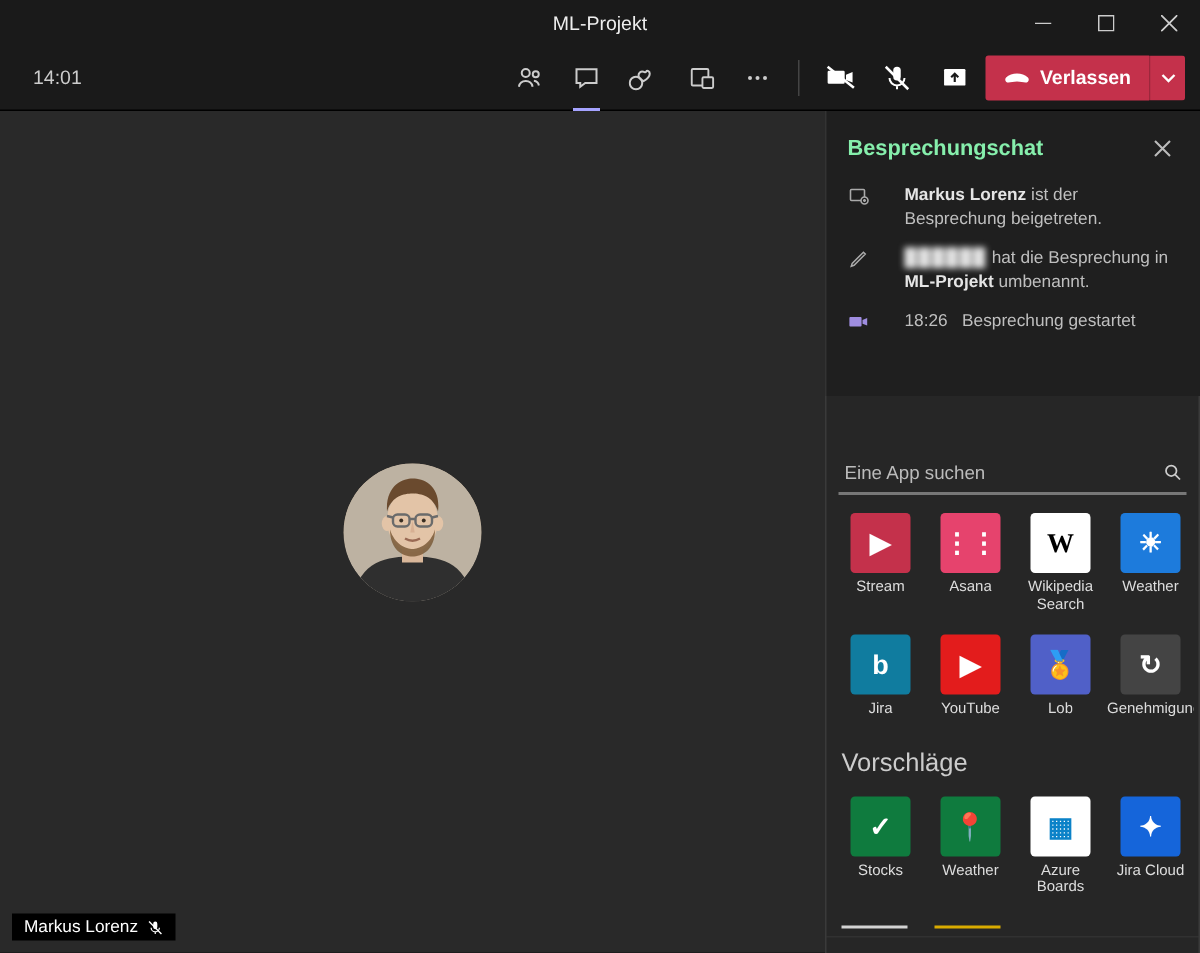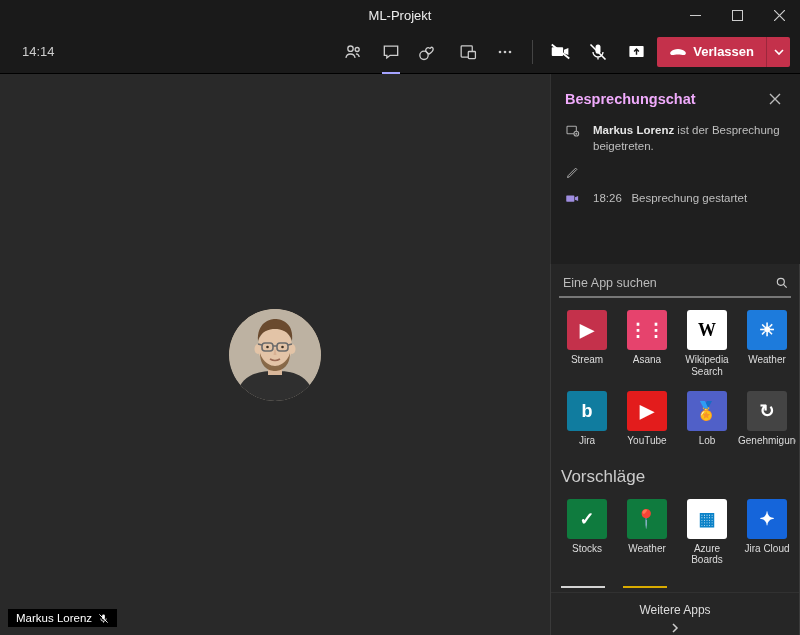--- a/index.html
+++ b/index.html
@@ -16,30 +16,30 @@
   .leave-group{display:flex;}
   .leave-btn{background:#c4314b;color:#fff;height:30px;padding:0 12px;display:flex;align-items:center;gap:6px;font-size:13px;border-radius:2px 0 0 2px;font-weight:600;}
   .leave-caret{background:#c4314b;width:24px;height:30px;display:flex;align-items:center;justify-content:center;border-left:1px solid rgba(0,0,0,.2);border-radius:0 2px 2px 0;}
   .main-area{display:flex;height:calc(100% - 74px);}
   .video-area{flex:1;background:#292929;display:flex;align-items:center;justify-content:center;position:relative;}
   .avatar{width:92px;height:92px;border-radius:50%;background:linear-gradient(180deg,#d2bfa8 0%, #c9b49a 40%, #8a7f70 55%, #3d3d3d 70%, #2b2b2b 100%);display:flex;align-items:center;justify-content:center;overflow:hidden;position:relative;}
   .avatar svg{position:absolute;top:0;left:0;}
   .name-pill{position:absolute;left:8px;bottom:8px;background:#000;color:#fff;font-size:11.5px;padding:3px 8px;display:flex;align-items:center;gap:6px;}
   .chat-panel{width:250px;background:#1f1f1f;border-left:1px solid #333;display:flex;flex-direction:column;}
   .chat-header{display:flex;align-items:center;justify-content:space-between;padding:14px 14px 12px 14px;}
-  .chat-header h2{font-size:14.5px;font-weight:700;color:#f0abfc;}
+  .chat-header h2{font-size:14.5px;font-weight:700;color:#86efac;}
   .chat-close{color:#bbb;font-size:12px;width:22px;height:22px;display:flex;align-items:center;justify-content:center;}
   .chat-events{padding:0 14px 4px 14px;}
-  .event{display:flex;gap:10px;margin-bottom:10px;font-size:11.5px;color:#bfbfbf;line-height:1.4;}
+  .event{display:flex;gap:20px;margin-bottom:10px;font-size:11.5px;color:#bfbfbf;line-height:1.4;}
   .event-icon{width:18px;flex-shrink:0;color:#999;display:flex;align-items:flex-start;padding-top:1px;}
   .event strong{color:#e5e5e5;font-weight:700;}
   .blur{filter:blur(2px);letter-spacing:1px;}
   .app-flyout{position:absolute;right:0;top:264px;width:250px;background:#262626;border:1px solid #3a3a3a;border-top:none;z-index:5;}
   .search-wrap{padding:6px 8px;}
-  .search-field{display:flex;align-items:center;background:#262626;border-bottom:2px solid #777;padding:3px 2px;}
+  .search-field{display:flex;align-items:center;background:#262626;border-bottom:2px solid #777;padding:3px 2px;margin-top:32px;}
   .search-input{flex:1;background:transparent;border:none;outline:none;color:#fff;font-size:12.5px;padding:3px 2px;}
   .search-input::placeholder{color:#bbb;}
   .search-icon-s{color:#bbb;font-size:12px;}
   .app-grid{display:flex;flex-wrap:wrap;padding:6px 4px 0 8px;gap:4px;}
   .app-tile{width:56px;display:flex;flex-direction:column;align-items:center;margin-bottom:8px;}
   .app-box{width:40px;height:40px;border-radius:3px;display:flex;align-items:center;justify-content:center;font-size:18px;color:#fff;font-weight:bold;}
   .app-label{font-size:10px;color:#ddd;text-align:center;margin-top:4px;line-height:1.15;max-width:58px;overflow:hidden;}
   .suggest-title{font-size:17px;color:#ccc;padding:12px 0 6px 10px;}
   .underline-white{width:44px;height:1.5px;background:rgba(255,255,255,.8);margin:2px 0 0 10px;display:inline-block;}
   .underline-yellow{width:44px;height:2px;background:#d9ab00;display:inline-block;margin-left:14px;}
@@ -67,21 +67,21 @@
       </div>
     <div class="win-btn">
         <svg width="11" height="11">
           <path d="M0 0 L11 11 M11 0 L0 11" stroke="#ccc" stroke-width="1.2"></path>
         </svg>
       </div>
   </div>
 </div>
 
 <div class="toolbar">
-  <div class="toolbar-left">14:14</div>
+  <div class="toolbar-left">14:01</div>
   <div class="toolbar-right">
     <div class="tb-icon">
       <svg width="20" height="20" viewBox="0 0 24 24" fill="none" stroke="#ccc" stroke-width="1.6">
           <circle cx="9" cy="8" r="3.2"></circle>
           <path d="M3.5 19c.6-3 2.8-4.6 5.5-4.6s4.9 1.6 5.5 4.6"></path>
           <circle cx="17" cy="9" r="2.4"></circle>
           <path d="M15.5 14.2c2 .2 3.6 1.6 4 3.8"></path>
         </svg>
     </div>
     <div class="tb-icon active">
@@ -214,20 +214,21 @@
             </svg>
         </div>
         <div><strong>Markus Lorenz</strong><span> ist der Besprechung beigetreten.</span></div>
       </div>
       <div class="event">
         <div class="event-icon">
           <svg width="15" height="15" viewBox="0 0 24 24" fill="none" stroke="#aaa" stroke-width="1.6">
               <path d="M4 20l3-1 12-12-2-2L5 17l-1 3z"></path>
             </svg>
         </div>
+        <div><strong class="blur">██████</strong><span> hat die Besprechung in </span><strong>ML-Projekt</strong><span> umbenannt.</span></div>
       </div>
       <div class="event">
         <div class="event-icon">
           <svg width="15" height="15" viewBox="0 0 24 24" fill="#9f8de0">
               <path d="M3 7h11a1 1 0 0 1 1 1v8a1 1 0 0 1-1 1H3a1 1 0 0 1-1-1V8a1 1 0 0 1 1-1zm13 3 5-2v8l-5-2z"></path>
             </svg>
         </div>
         <div><span>18:26</span>&nbsp;&nbsp;&nbsp;<span>Besprechung gestartet</span></div>
       </div>
     </div>

